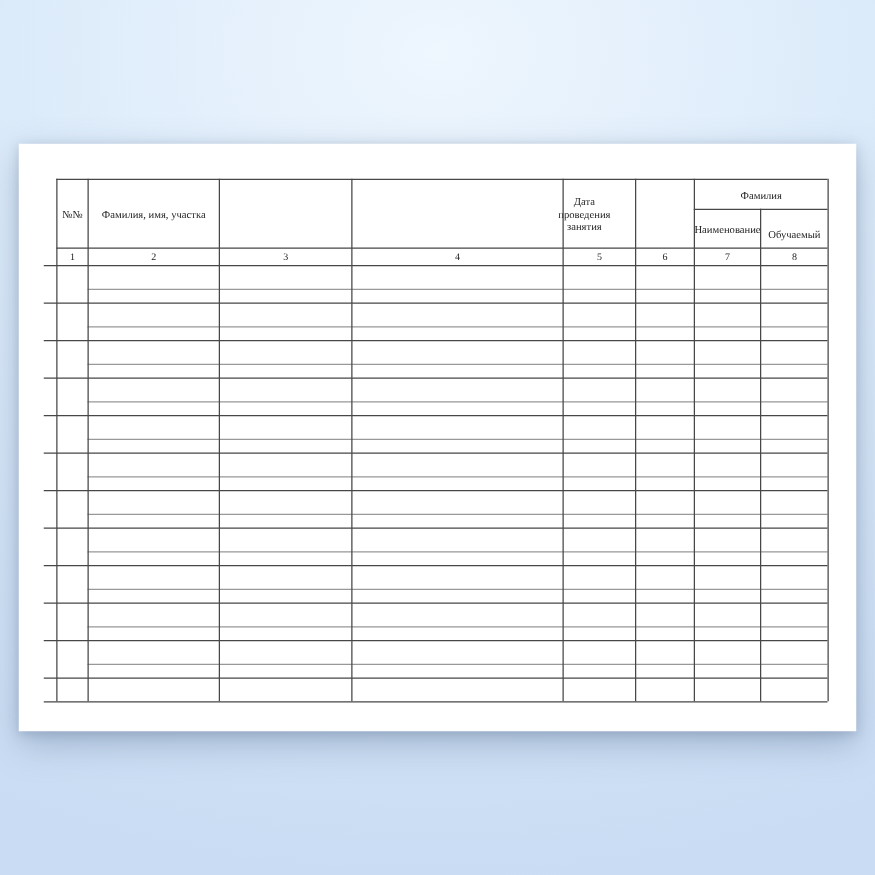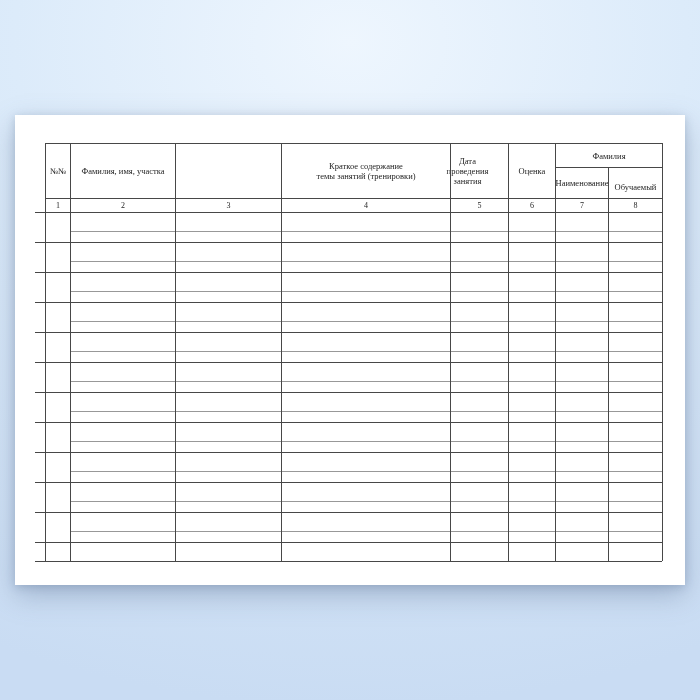--- a/index.html
+++ b/index.html
@@ -32,26 +32,23 @@
   .vline{ position:absolute; width:1px; background:#474747; }
 </style>
 </head>
 <body>
 
 <div class="stage">
   <div class="paper">
 
     <div class="cell" style="left:31px;top:29px;width:24px;height:54px">№№</div>
     <div class="cell" style="left:56px;top:29px;width:104px;height:54px">Фамилия, имя, участка</div>
-    <div class="cell" style="left:267px;top:29px;width:168px;height:54px">Краткое содержание
-темы занятий (тренировки)</div>
     <div class="cell" style="left:424px;top:29px;width:57px;height:54px">Дата
 проведения
 занятия</div>
-    <div class="cell" style="left:494px;top:29px;width:46px;height:54px">Оценка</div>
     <div class="cell" style="left:541px;top:29px;width:106px;height:23px">Фамилия</div>
     <div class="cell" style="left:541px;top:53px;width:52px;height:30px">Наименование</div>
     <div class="cell" style="left:594px;top:57px;width:53px;height:30px">Обучаемый</div>
 
     <div class="cell num" style="left:31px;top:84px;width:24px;height:13px">1</div>
     <div class="cell num" style="left:56px;top:84px;width:104px;height:13px">2</div>
     <div class="cell num" style="left:161px;top:84px;width:105px;height:13px">3</div>
     <div class="cell num" style="left:267px;top:84px;width:168px;height:13px">4</div>
     <div class="cell num" style="left:436px;top:84px;width:57px;height:13px">5</div>
     <div class="cell num" style="left:494px;top:84px;width:46px;height:13px">6</div>

